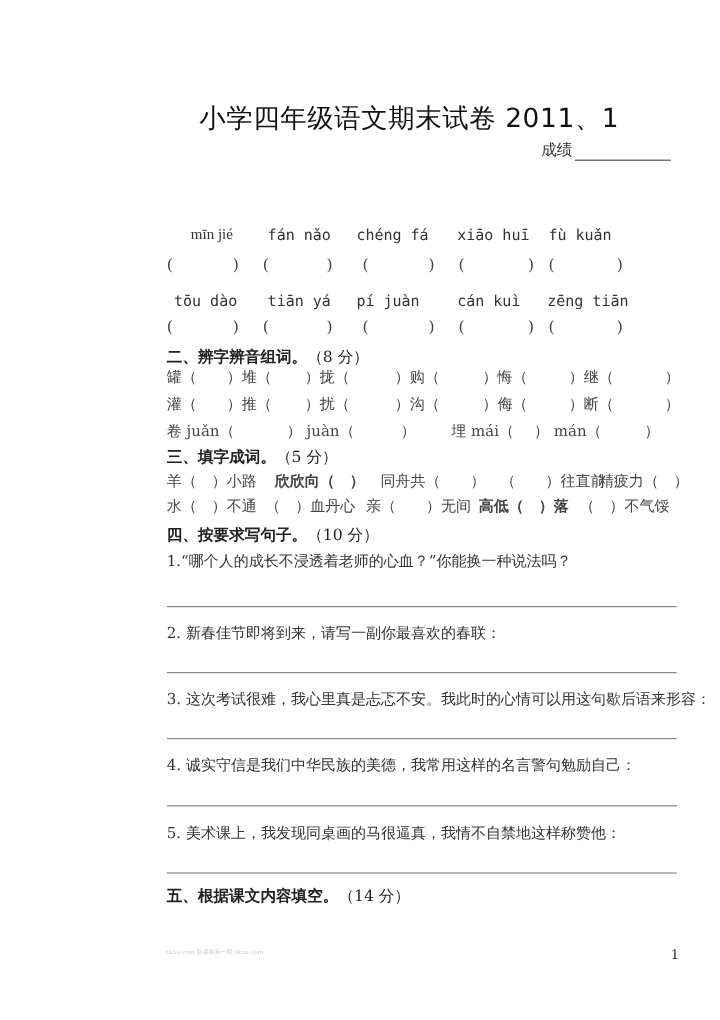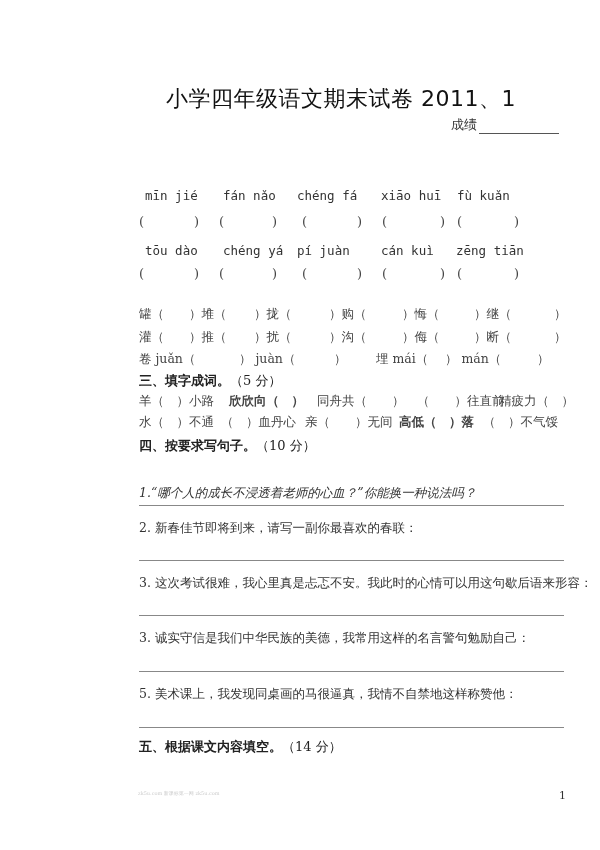--- a/index.html
+++ b/index.html
@@ -27,59 +27,62 @@
 
 <div class="page">
 
   <div class="title">小学四年级语文期末试卷 2011、1</div>
   <div class="score">
     <span>成绩</span><span class="blank"></span>
   </div>
 
 
   <div class="pinyin-row" style="top:188px;">
-    <span style="left:0px;">mīn jié</span>
+    <span style="left:14px;font-family:Liberation Serif, serif;">mīn jié</span>
     <span style="left:78px;">fán nǎo</span>
     <span style="left:152px;">chéng fá</span>
     <span style="left:236px;">xiāo huī</span>
     <span style="left:312px;">fù kuǎn</span>
   </div>
   <div class="paren-row" style="top:214px;">
     <span style="left:0px;">(</span>
     <span style="left:55px;">)</span>
     <span style="left:80px;">(</span>
     <span style="left:133px;">)</span>
     <span style="left:163px;">(</span>
     <span style="left:218px;">)</span>
     <span style="left:243px;">(</span>
     <span style="left:301px;">)</span>
     <span style="left:318px;">(</span>
     <span style="left:375px;">)</span>
   </div>
 
   <div class="pinyin-row" style="top:243px;">
     <span style="left:0px;">tōu dào</span>
-    <span style="left:78px;">chéng yá</span>
+    <span style="left:78px;">tiān yá</span>
     <span style="left:152px;">pí juàn</span>
     <span style="left:236px;">cán kuì</span>
     <span style="left:311px;">zēng tiān</span>
   </div>
   <div class="paren-row" style="top:266px;">
     <span style="left:0px;">(</span>
     <span style="left:55px;">)</span>
     <span style="left:80px;">(</span>
     <span style="left:133px;">)</span>
     <span style="left:163px;">(</span>
     <span style="left:218px;">)</span>
     <span style="left:243px;">(</span>
     <span style="left:301px;">)</span>
     <span style="left:318px;">(</span>
     <span style="left:375px;">)</span>
   </div>
 
+  <div class="heading" style="top:289px;">
+    <span>二、辨字辨音组词。</span><span class="pts">（8 分）</span>
+  </div>
   <div class="cells" style="position:absolute; top:306px; left:98px;">
     <span style="left:0px;">罐（</span>
     <span style="left:50px;">）堆（</span>
     <span style="left:115px;">）拢（</span>
     <span style="left:190px;">）购（</span>
     <span style="left:263px;">）悔（</span>
     <span style="left:335px;">）继（</span>
     <span style="left:415px;">）</span>
   </div>
   <div class="cells" style="position:absolute; top:329px; left:98px;">
@@ -115,30 +118,30 @@
     <span style="left:82px;">（　）血丹心</span>
     <span style="left:166px;">亲（　　）无间</span>
     <span style="left:260px;font-weight:bold;">高低（　）落</span>
     <span style="left:344px;">（　）不气馁</span>
   </div>
 
   <div class="heading" style="top:437px;">
     <span>四、按要求写句子。</span><span class="pts">（10 分）</span>
   </div>
 
-  <div class="q" style="top:485px;font-style:italic;">1.“哪个人的成长不浸透着老师的心血？”你能换一种说法吗？</div>
+  <div class="q" style="top:460px;">1.“哪个人的成长不浸透着老师的心血？”你能换一种说法吗？</div>
   <div class="ans-line" style="top:505px;"></div>
 
   <div class="q" style="top:520px;">2. 新春佳节即将到来，请写一副你最喜欢的春联：</div>
   <div class="ans-line" style="top:560px;"></div>
 
   <div class="q" style="top:575px;">3. 这次考试很难，我心里真是忐忑不安。我此时的心情可以用这句歇后语来形容：</div>
   <div class="ans-line" style="top:615px;"></div>
 
-  <div class="q" style="top:630px;">3. 诚实守信是我们中华民族的美德，我常用这样的名言警句勉励自己：</div>
+  <div class="q" style="top:630px;">4. 诚实守信是我们中华民族的美德，我常用这样的名言警句勉励自己：</div>
   <div class="ans-line" style="top:671px;"></div>
 
   <div class="q" style="top:686px;">5. 美术课上，我发现同桌画的马很逼真，我情不自禁地这样称赞他：</div>
   <div class="ans-line" style="top:727px;"></div>
 
   <div class="heading" style="top:738px;">
     <span>五、根据课文内容填空。</span><span class="pts">（14 分）</span>
   </div>
 
   <div class="footer-wm">zk5u.com 新课标第一网 zk5u.com</div>

